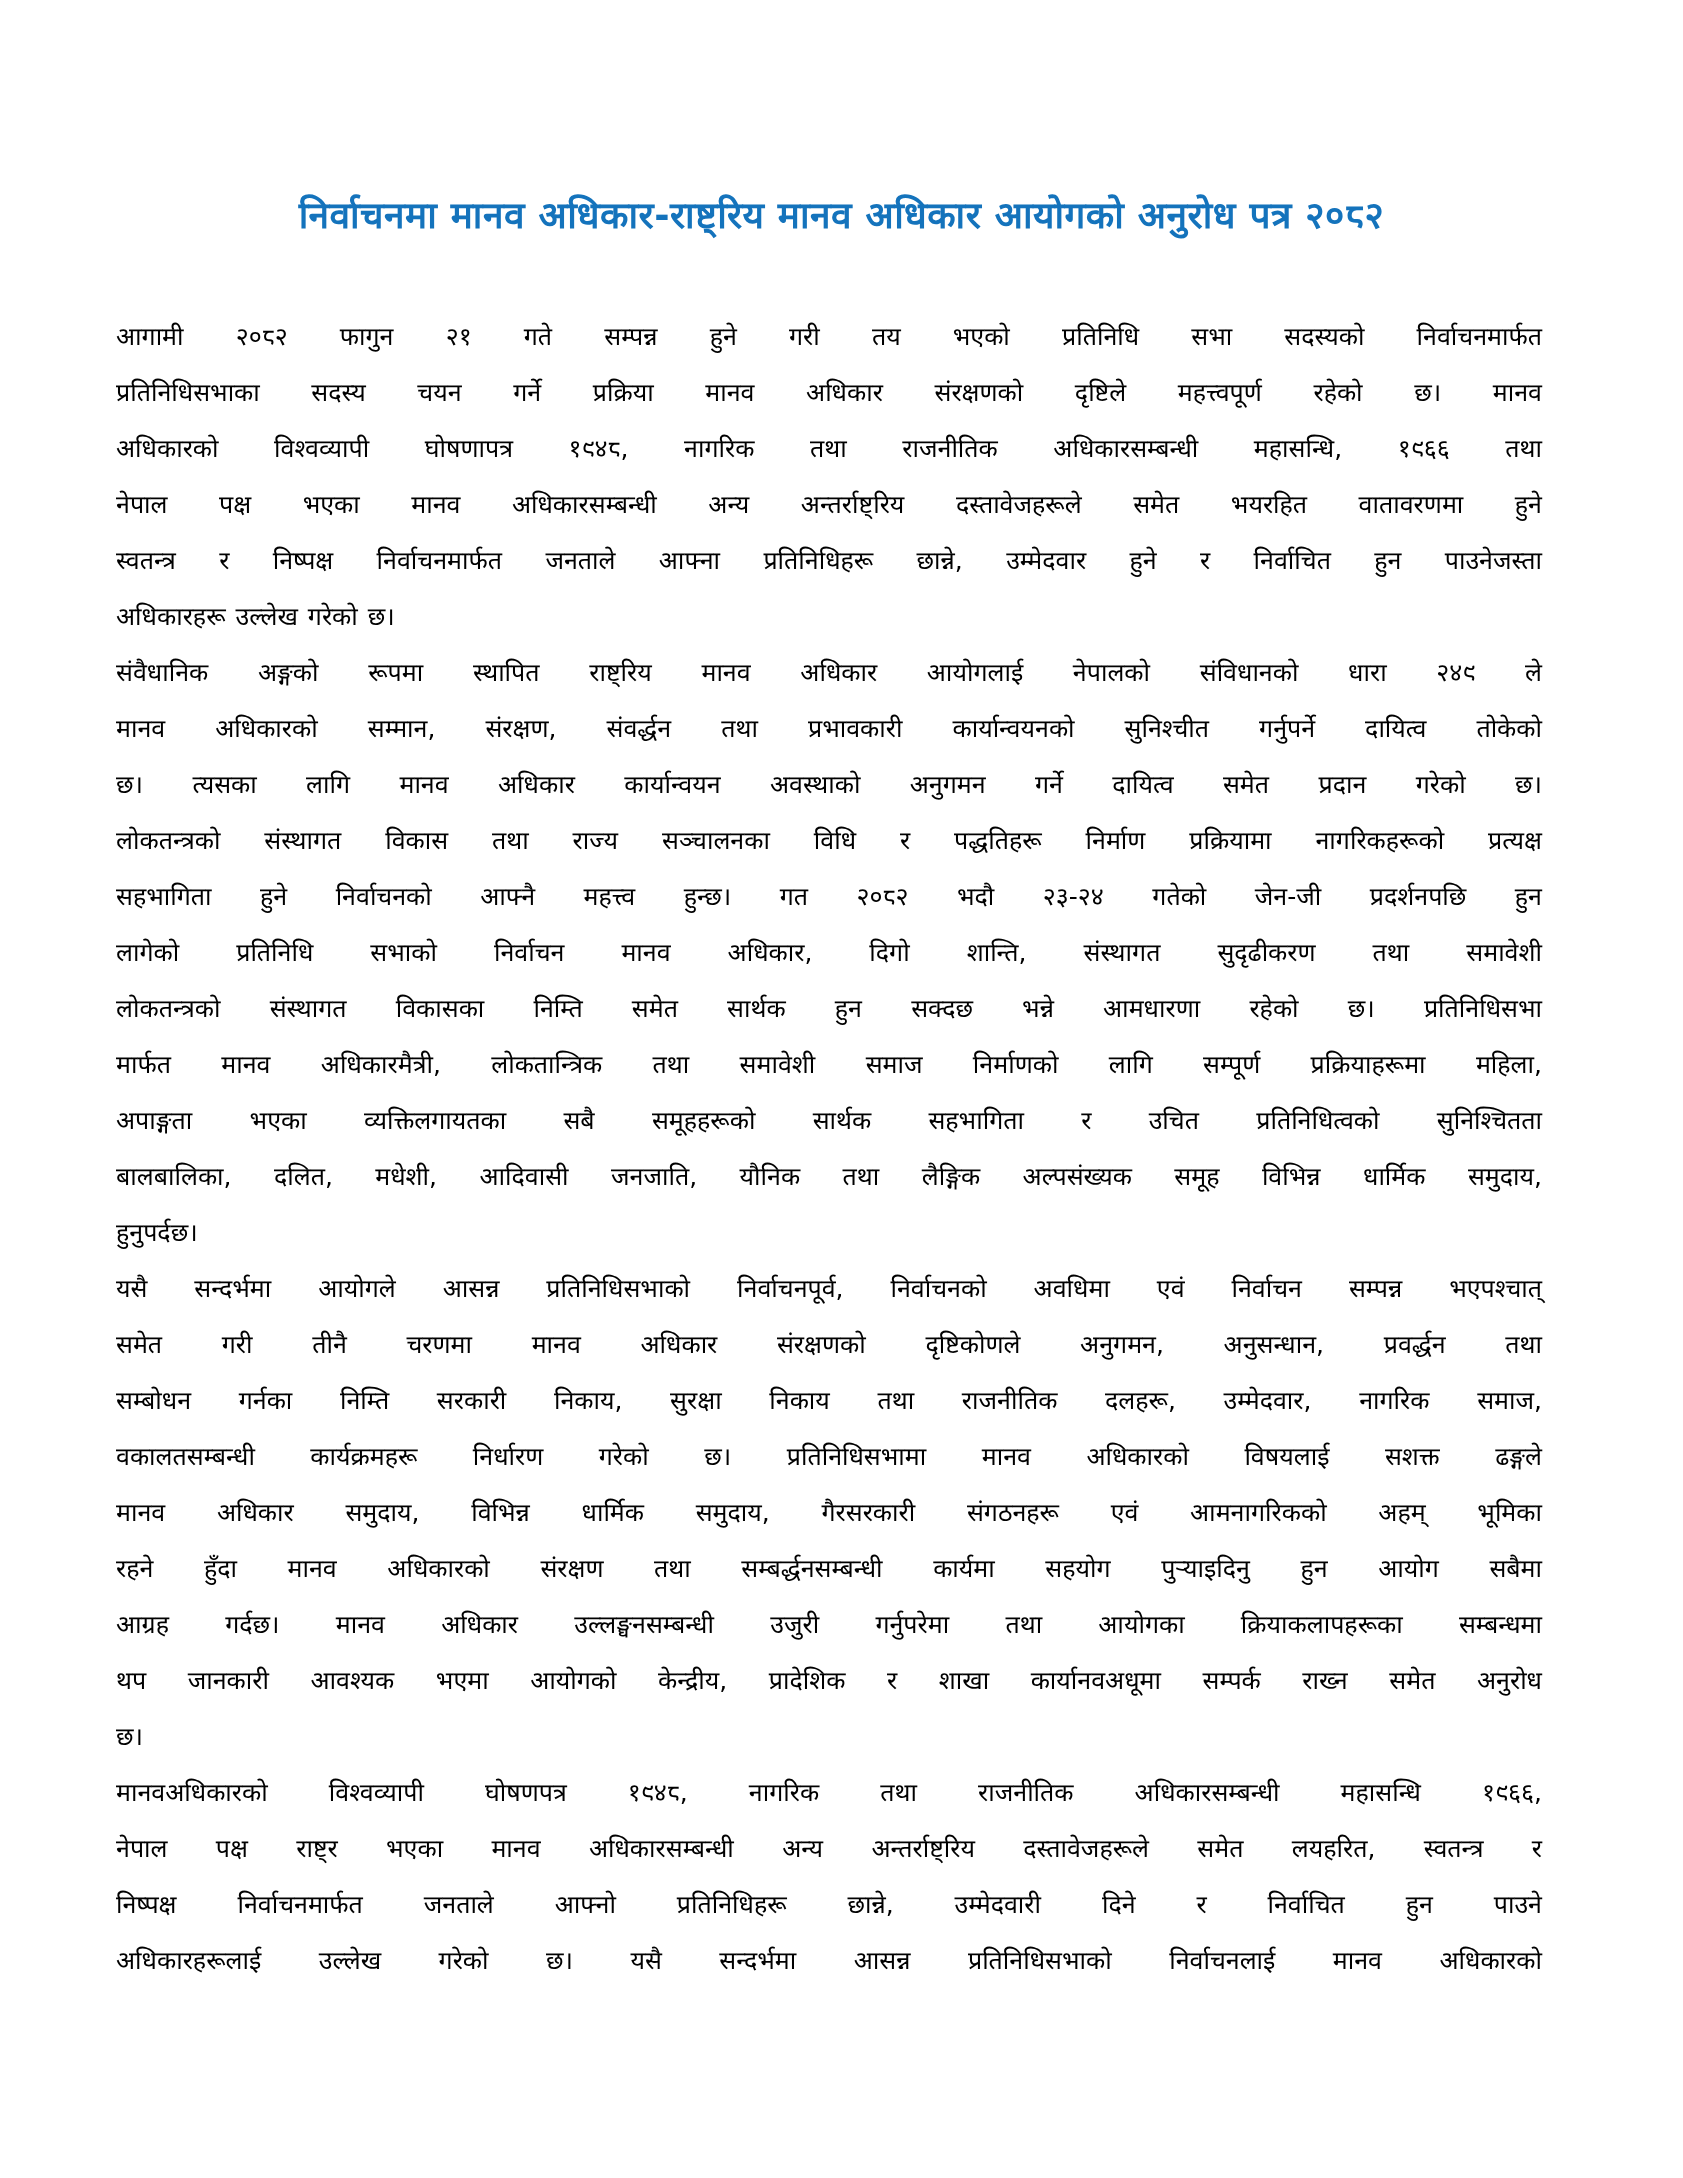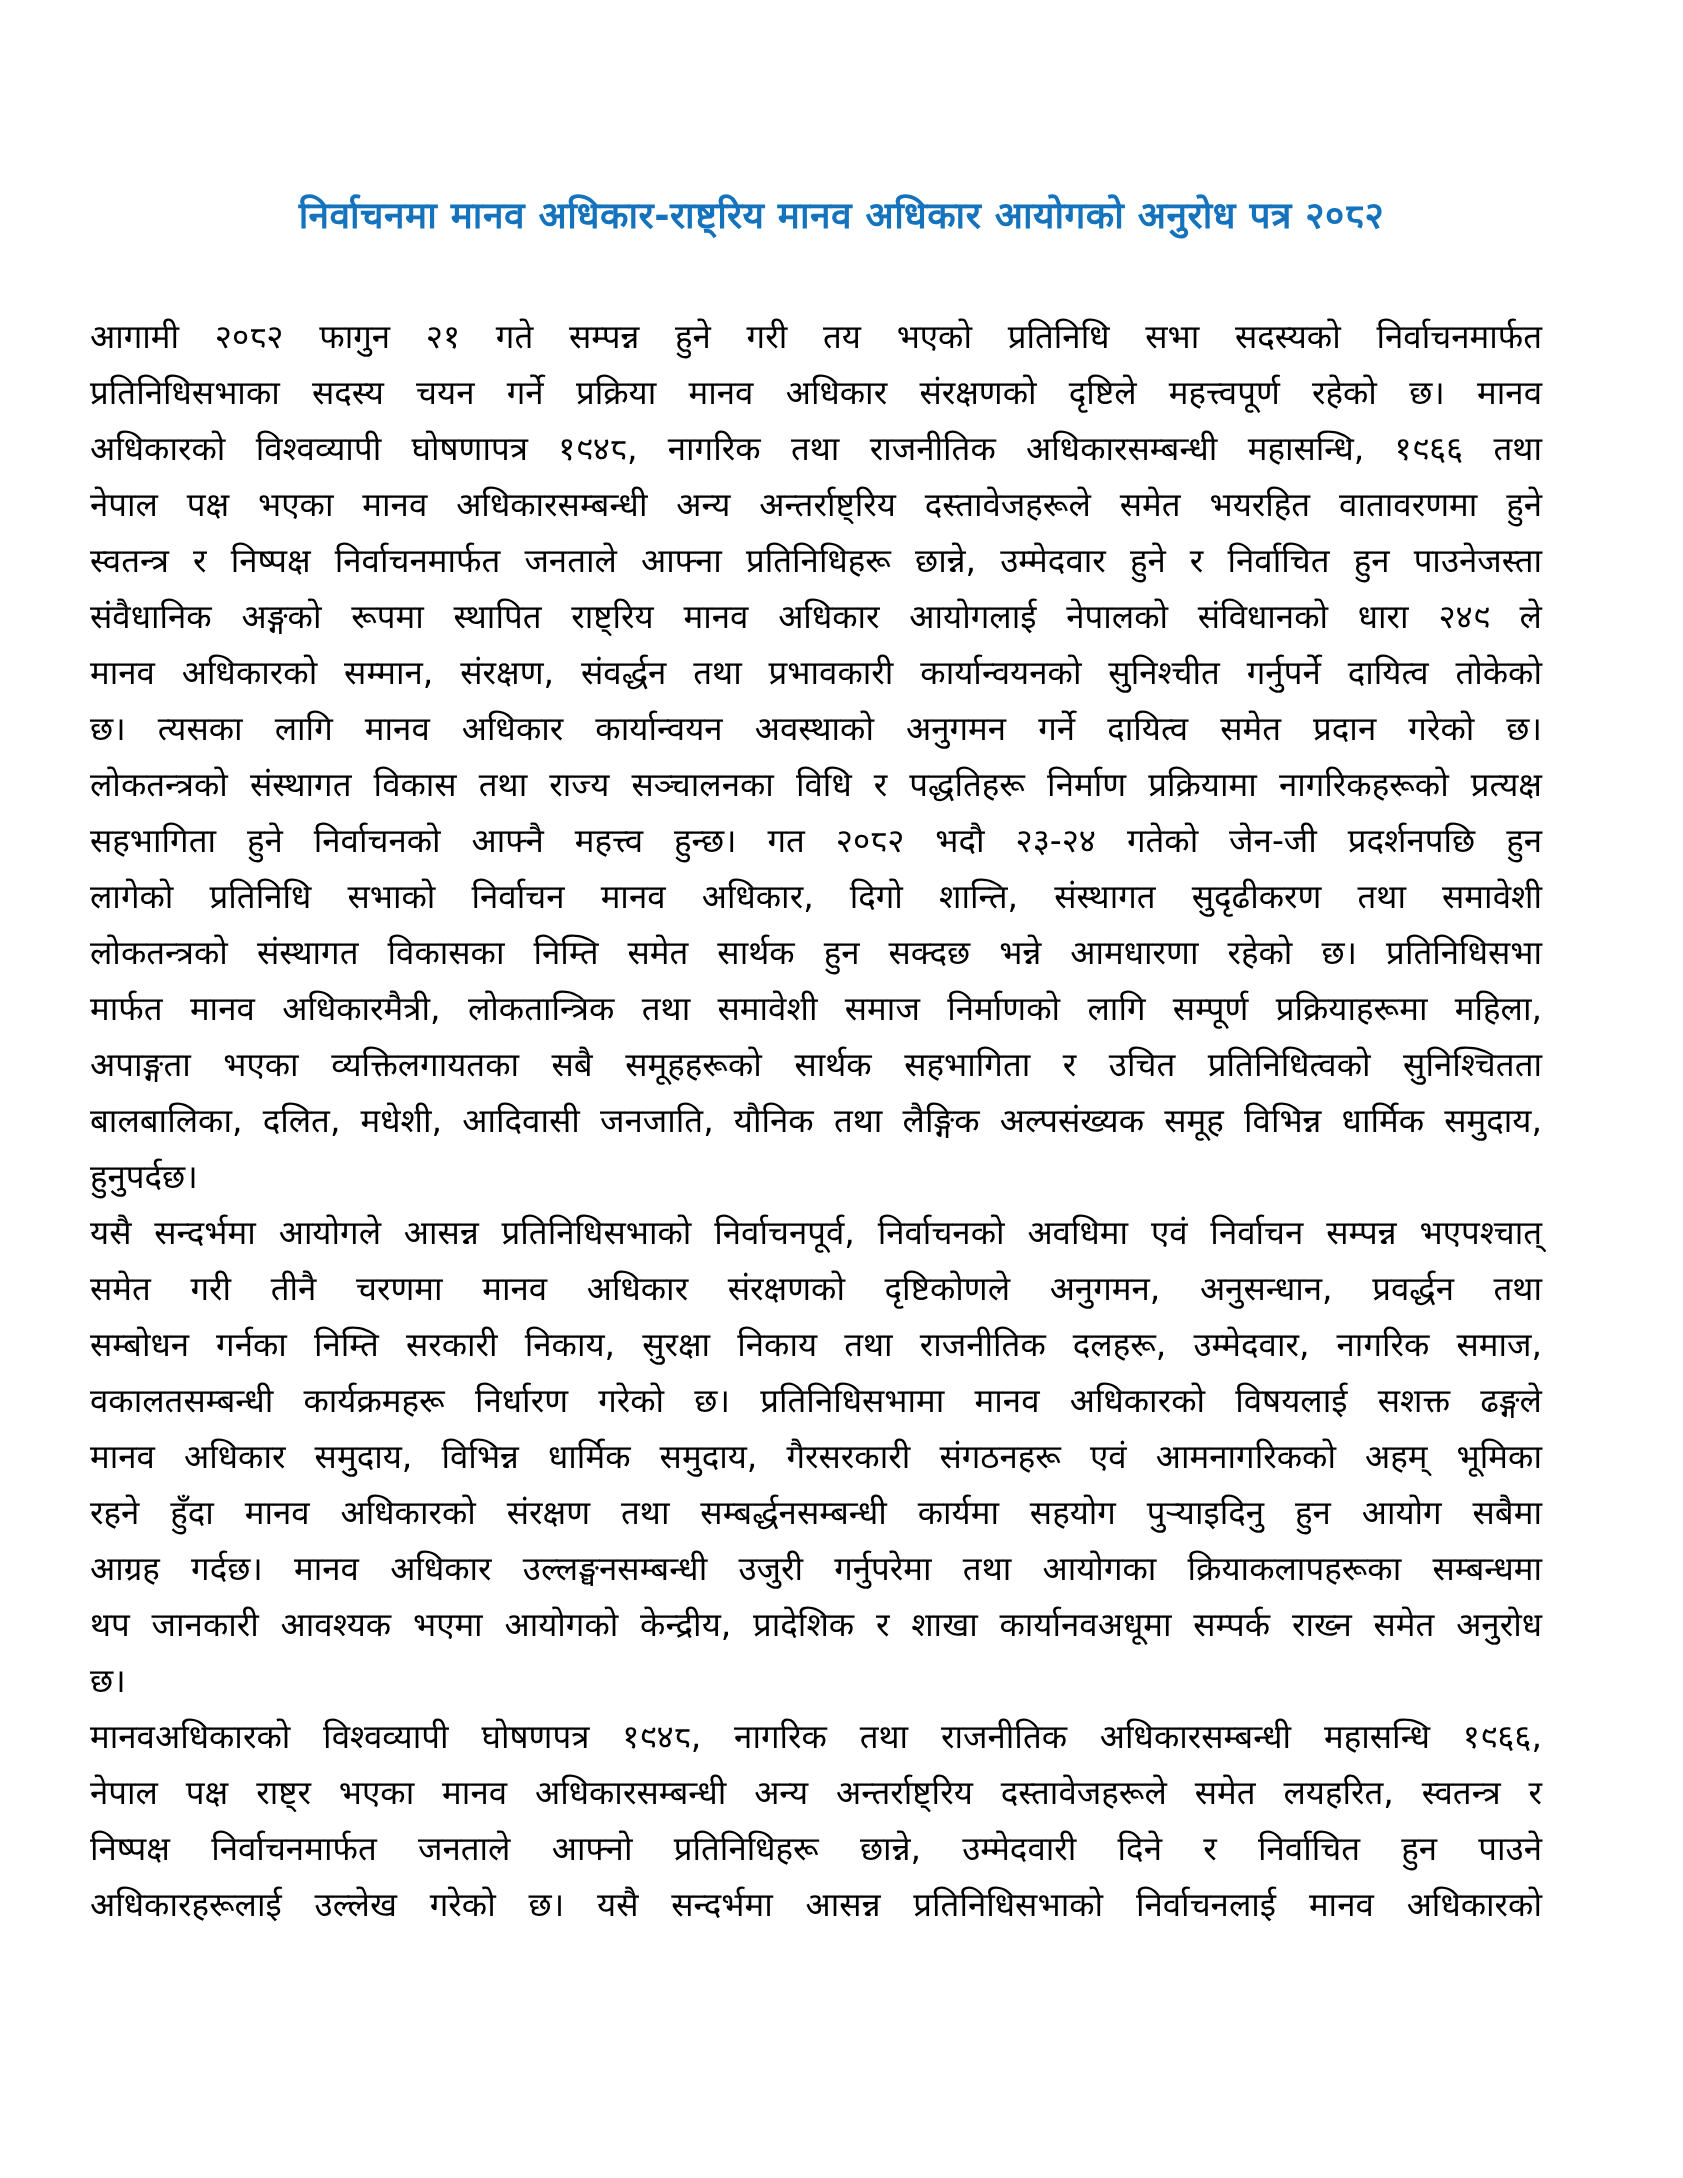--- a/index.html
+++ b/index.html
@@ -18,22 +18,22 @@
   .doc-title {
     margin: 0;
     padding-top: 190px;
     text-align: center;
     font-size: 37px;
     font-weight: bold;
     line-height: 1.4;
     letter-spacing: 0.5px;
   }
   .doc-body {
-    margin: 67px 141px 0 90px; 
-    font-size: 33px;
+    margin: 67px 141px 0 116px; 
+    font-size: 25px;
     color: #000000;
     line-height: 56px;
   }
   .doc-body .line {
     text-align: justify;
     text-align-last: justify;
     white-space: normal;
     word-spacing: 2px;
   }
   .doc-body .line.para-end {
@@ -44,20 +44,21 @@
 <body>
 
 <div class="page">
   <h1 class="doc-title" style="color: rgb(20, 115, 188);">निर्वाचनमा मानव अधिकार-राष्ट्रिय मानव अधिकार आयोगको अनुरोध पत्र २०८२</h1>
   <div class="doc-body">
       <div class="line">आगामी २०८२ फागुन २१ गते सम्पन्न हुने गरी तय भएको प्रतिनिधि सभा सदस्यको निर्वाचनमार्फत</div>
       <div class="line">प्रतिनिधिसभाका सदस्य चयन गर्ने प्रक्रिया मानव अधिकार संरक्षणको दृष्टिले महत्त्वपूर्ण रहेको छ।  मानव</div>
       <div class="line">अधिकारको विश्वव्यापी घोषणापत्र १९४८, नागरिक तथा राजनीतिक अधिकारसम्बन्धी महासन्धि, १९६६ तथा</div>
       <div class="line">नेपाल पक्ष भएका मानव अधिकारसम्बन्धी अन्य अन्तर्राष्ट्रिय दस्तावेजहरूले समेत भयरहित वातावरणमा हुने</div>
       <div class="line">स्वतन्त्र र निष्पक्ष निर्वाचनमार्फत जनताले आफ्ना प्रतिनिधिहरू छान्ने, उम्मेदवार हुने र निर्वाचित हुन पाउनेजस्ता</div>
+      <div class="line para-end">अधिकारहरू उल्लेख गरेको छ।</div>
       <div class="line">संवैधानिक अङ्गको रूपमा स्थापित राष्ट्रिय मानव अधिकार आयोगलाई नेपालको संविधानको धारा २४९ ले</div>
       <div class="line">मानव अधिकारको सम्मान, संरक्षण, संवर्द्धन तथा प्रभावकारी कार्यान्वयनको सुनिश्चीत गर्नुपर्ने दायित्व तोकेको</div>
       <div class="line">छ।  त्यसका लागि मानव अधिकार कार्यान्वयन अवस्थाको अनुगमन गर्ने दायित्व समेत प्रदान गरेको छ।</div>
       <div class="line">लोकतन्त्रको संस्थागत विकास तथा राज्य सञ्चालनका विधि र पद्धतिहरू निर्माण प्रक्रियामा नागरिकहरूको प्रत्यक्ष</div>
       <div class="line">सहभागिता हुने निर्वाचनको आफ्नै महत्त्व हुन्छ।  गत २०८२ भदौ २३-२४ गतेको जेन-जी प्रदर्शनपछि हुन</div>
       <div class="line">लागेको प्रतिनिधि सभाको निर्वाचन मानव अधिकार, दिगो शान्ति, संस्थागत सुदृढीकरण तथा समावेशी</div>
       <div class="line">लोकतन्त्रको संस्थागत विकासका निम्ति समेत सार्थक हुन सक्दछ भन्ने आमधारणा रहेको छ।  प्रतिनिधिसभा</div>
       <div class="line">मार्फत मानव अधिकारमैत्री, लोकतान्त्रिक तथा समावेशी समाज निर्माणको लागि सम्पूर्ण प्रक्रियाहरूमा महिला,</div>
       <div class="line">अपाङ्गता भएका व्यक्तिलगायतका सबै समूहहरूको सार्थक सहभागिता र उचित प्रतिनिधित्वको सुनिश्चितता</div>
       <div class="line">बालबालिका, दलित, मधेशी, आदिवासी जनजाति, यौनिक तथा लैङ्गिक अल्पसंख्यक समूह विभिन्न धार्मिक समुदाय,</div>

